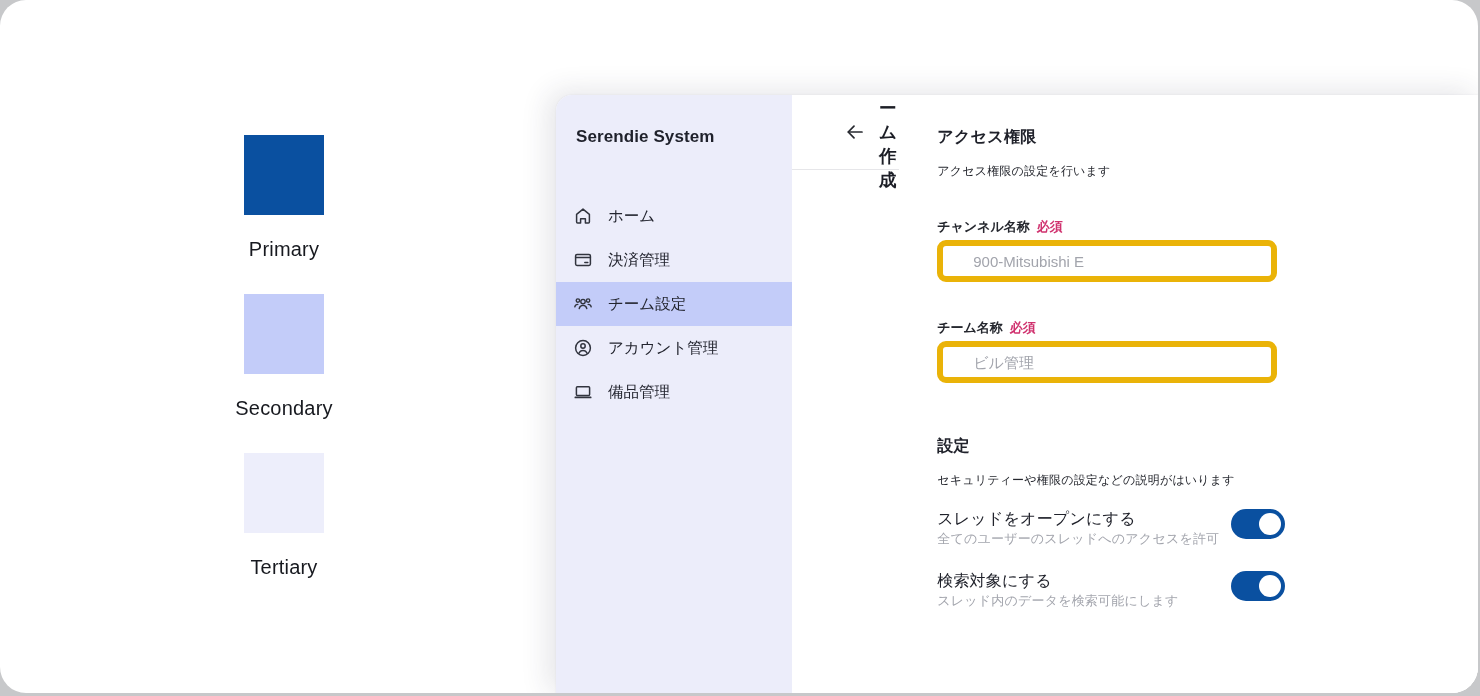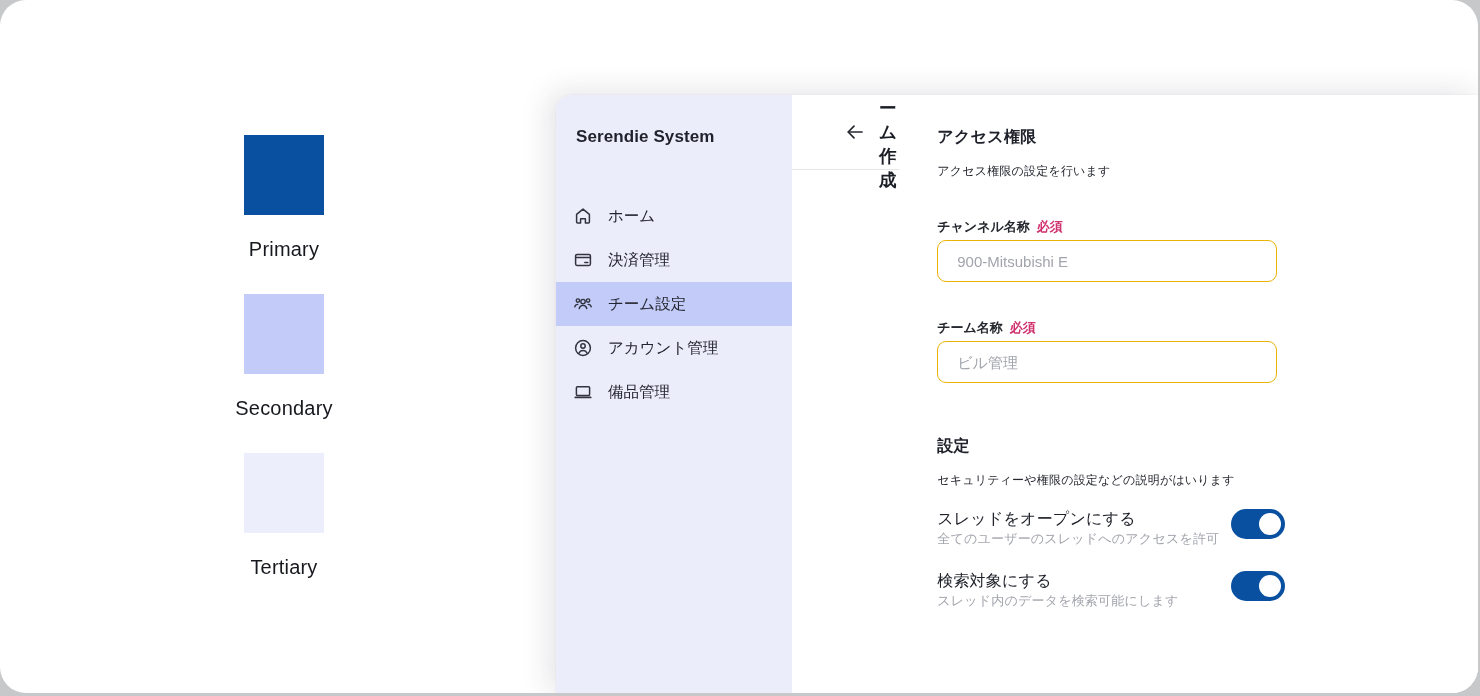--- a/index.html
+++ b/index.html
@@ -34,22 +34,22 @@
   .app-title { font-size:17.5px; font-weight:700; color:#1c1e26; letter-spacing:.3px; }
 
   .content { padding-left:38px; }
   .section-title { font-size:16px; line-height:22px; font-weight:700; color:#20222b; letter-spacing:.3px; }
   .section-title.first { margin-top:31px; }
   .section-desc { margin-top:13px; font-size:12px; line-height:20px; color:#26282f; letter-spacing:.2px; }
 
   .field { margin-top:37px; }
   .field-label-row { font-size:13px; line-height:18px; font-weight:600; color:#26282f; }
   .required-badge { margin-left:7px; font-weight:600; }
-  .text-input { display:block; margin-top:4px; width:340px; height:42px; border:1px solid #eab308; border-radius:9px;
-                padding:0 19px; font-size:15px; color:#26282f; background:#fff; outline:none;
+  .text-input { display:block; margin-top:4px; width:340px; height:42px; border:6px solid #eab308; border-radius:9px;
+                padding:0 30px; font-size:15px; color:#26282f; background:#fff; outline:none;
                 font-family:"Liberation Sans","DejaVu Sans",sans-serif; }
   .text-input::placeholder { color:#a2a4ac; }
 
   .settings-title { margin-top:52px; }
   .toggle-row { width:348px; display:flex; justify-content:space-between; align-items:flex-start; }
   .toggle-row.r1 { margin-top:18px; }
   .toggle-row.r2 { margin-top:22px; }
   .toggle-label { font-size:16px; line-height:22px; color:#20222b; letter-spacing:.2px; }
   .toggle-caption { font-size:13px; line-height:18px; color:#a3a5ad; letter-spacing:.2px; }
   .toggle { position:relative; width:54px; height:30px; border-radius:15px; margin-top:1px; cursor:pointer; flex:0 0 54px; }

